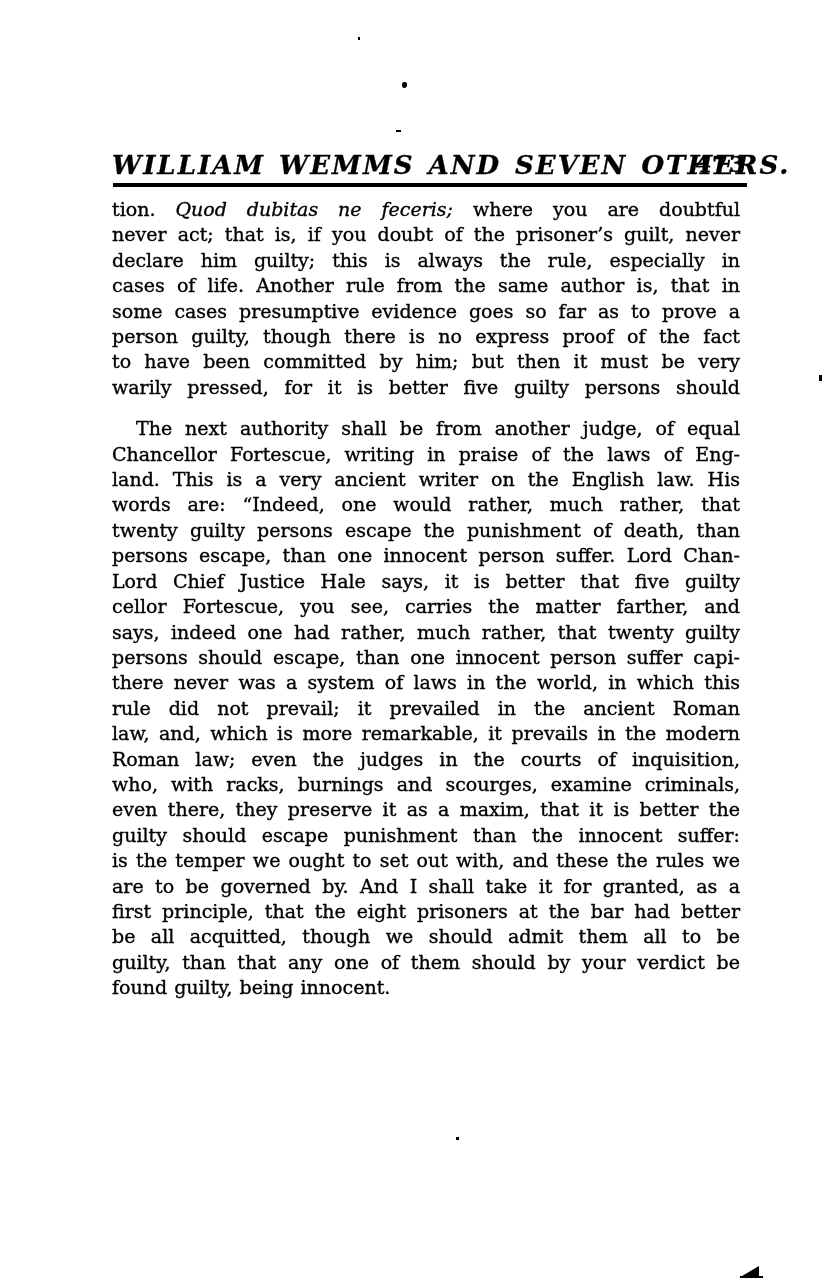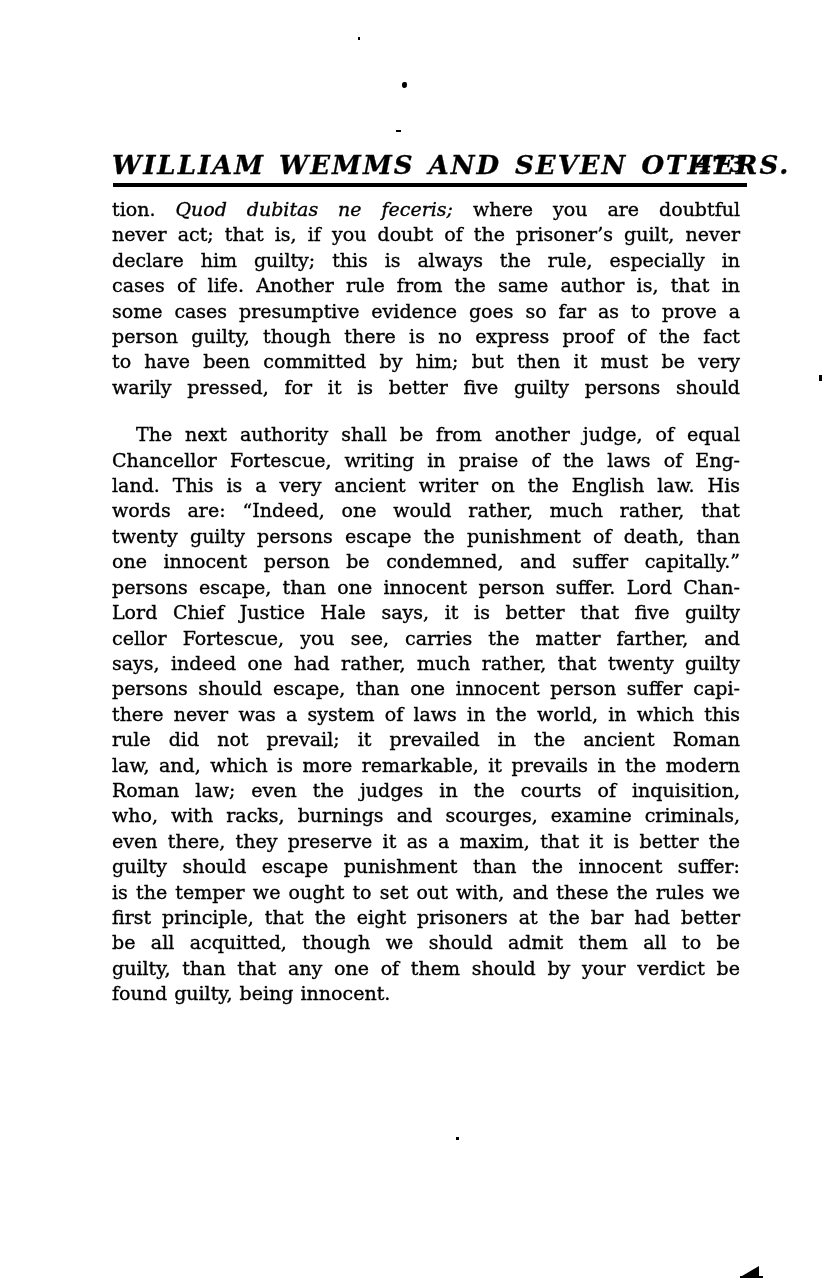--- a/index.html
+++ b/index.html
@@ -55,21 +55,21 @@
   .body-text {
     position: absolute;
     left: 112px;
     top: 197px;
     width: 628px;
     font-size: 19px;
     line-height: 25.4px;
     word-spacing: 1px;
     -webkit-text-stroke: 0.35px currentColor;
   }
-  .para + .para { margin-top: 22px; }
+  .para + .para { margin-top: 16px; }
   .line {
     text-align: justify;
     text-align-last: justify;
     white-space: nowrap;
     overflow: visible;
   }
   .line.last { text-align-last: left; white-space: normal; }
   .para.indent .line.first { text-indent: 24px; }
   .line i { font-style: italic; }
   
@@ -118,34 +118,34 @@
         <div class="line">person guilty, though there is no express proof of the fact</div>
         <div class="line">to have been committed by him; but then it must be very</div>
         <div class="line">warily pressed, for it is better five guilty persons should</div>
       </div>
       <div class="para indent">
         <div class="line first">The next authority shall be from another judge, of equal</div>
         <div class="line">Chancellor Fortescue, writing in praise of the laws of Eng-</div>
         <div class="line">land. This is a very ancient writer on the English law. His</div>
         <div class="line">words are: “Indeed, one would rather, much rather, that</div>
         <div class="line">twenty guilty persons escape the punishment of death, than</div>
-        <div class="line">one innocent person be condemned, and suffer capitally.”</div>
         <div class="line">persons escape, than one innocent person suffer. Lord Chan-</div>
         <div class="line">Lord Chief Justice Hale says, it is better that five guilty</div>
         <div class="line">cellor Fortescue, you see, carries the matter farther, and</div>
         <div class="line">says, indeed one had rather, much rather, that twenty guilty</div>
         <div class="line">persons should escape, than one innocent person suffer capi-</div>
         <div class="line">there never was a system of laws in the world, in which this</div>
         <div class="line">rule did not prevail; it prevailed in the ancient Roman</div>
         <div class="line">law, and, which is more remarkable, it prevails in the modern</div>
         <div class="line">Roman law; even the judges in the courts of inquisition,</div>
         <div class="line">who, with racks, burnings and scourges, examine criminals,</div>
         <div class="line">even there, they preserve it as a maxim, that it is better the</div>
         <div class="line">guilty should escape punishment than the innocent suffer:</div>
         <div class="line">is the temper we ought to set out with, and these the rules we</div>
+        <div class="line">are to be governed by. And I shall take it for granted, as a</div>
         <div class="line">first principle, that the eight prisoners at the bar had better</div>
         <div class="line">be all acquitted, though we should admit them all to be</div>
         <div class="line">guilty, than that any one of them should by your verdict be</div>
         <div class="line last">found guilty, being innocent.</div>
       </div>
     </div>
 
   <div class="speck speck-1"></div>
   <div class="speck speck-2"></div>
   <div class="speck speck-3"></div>

